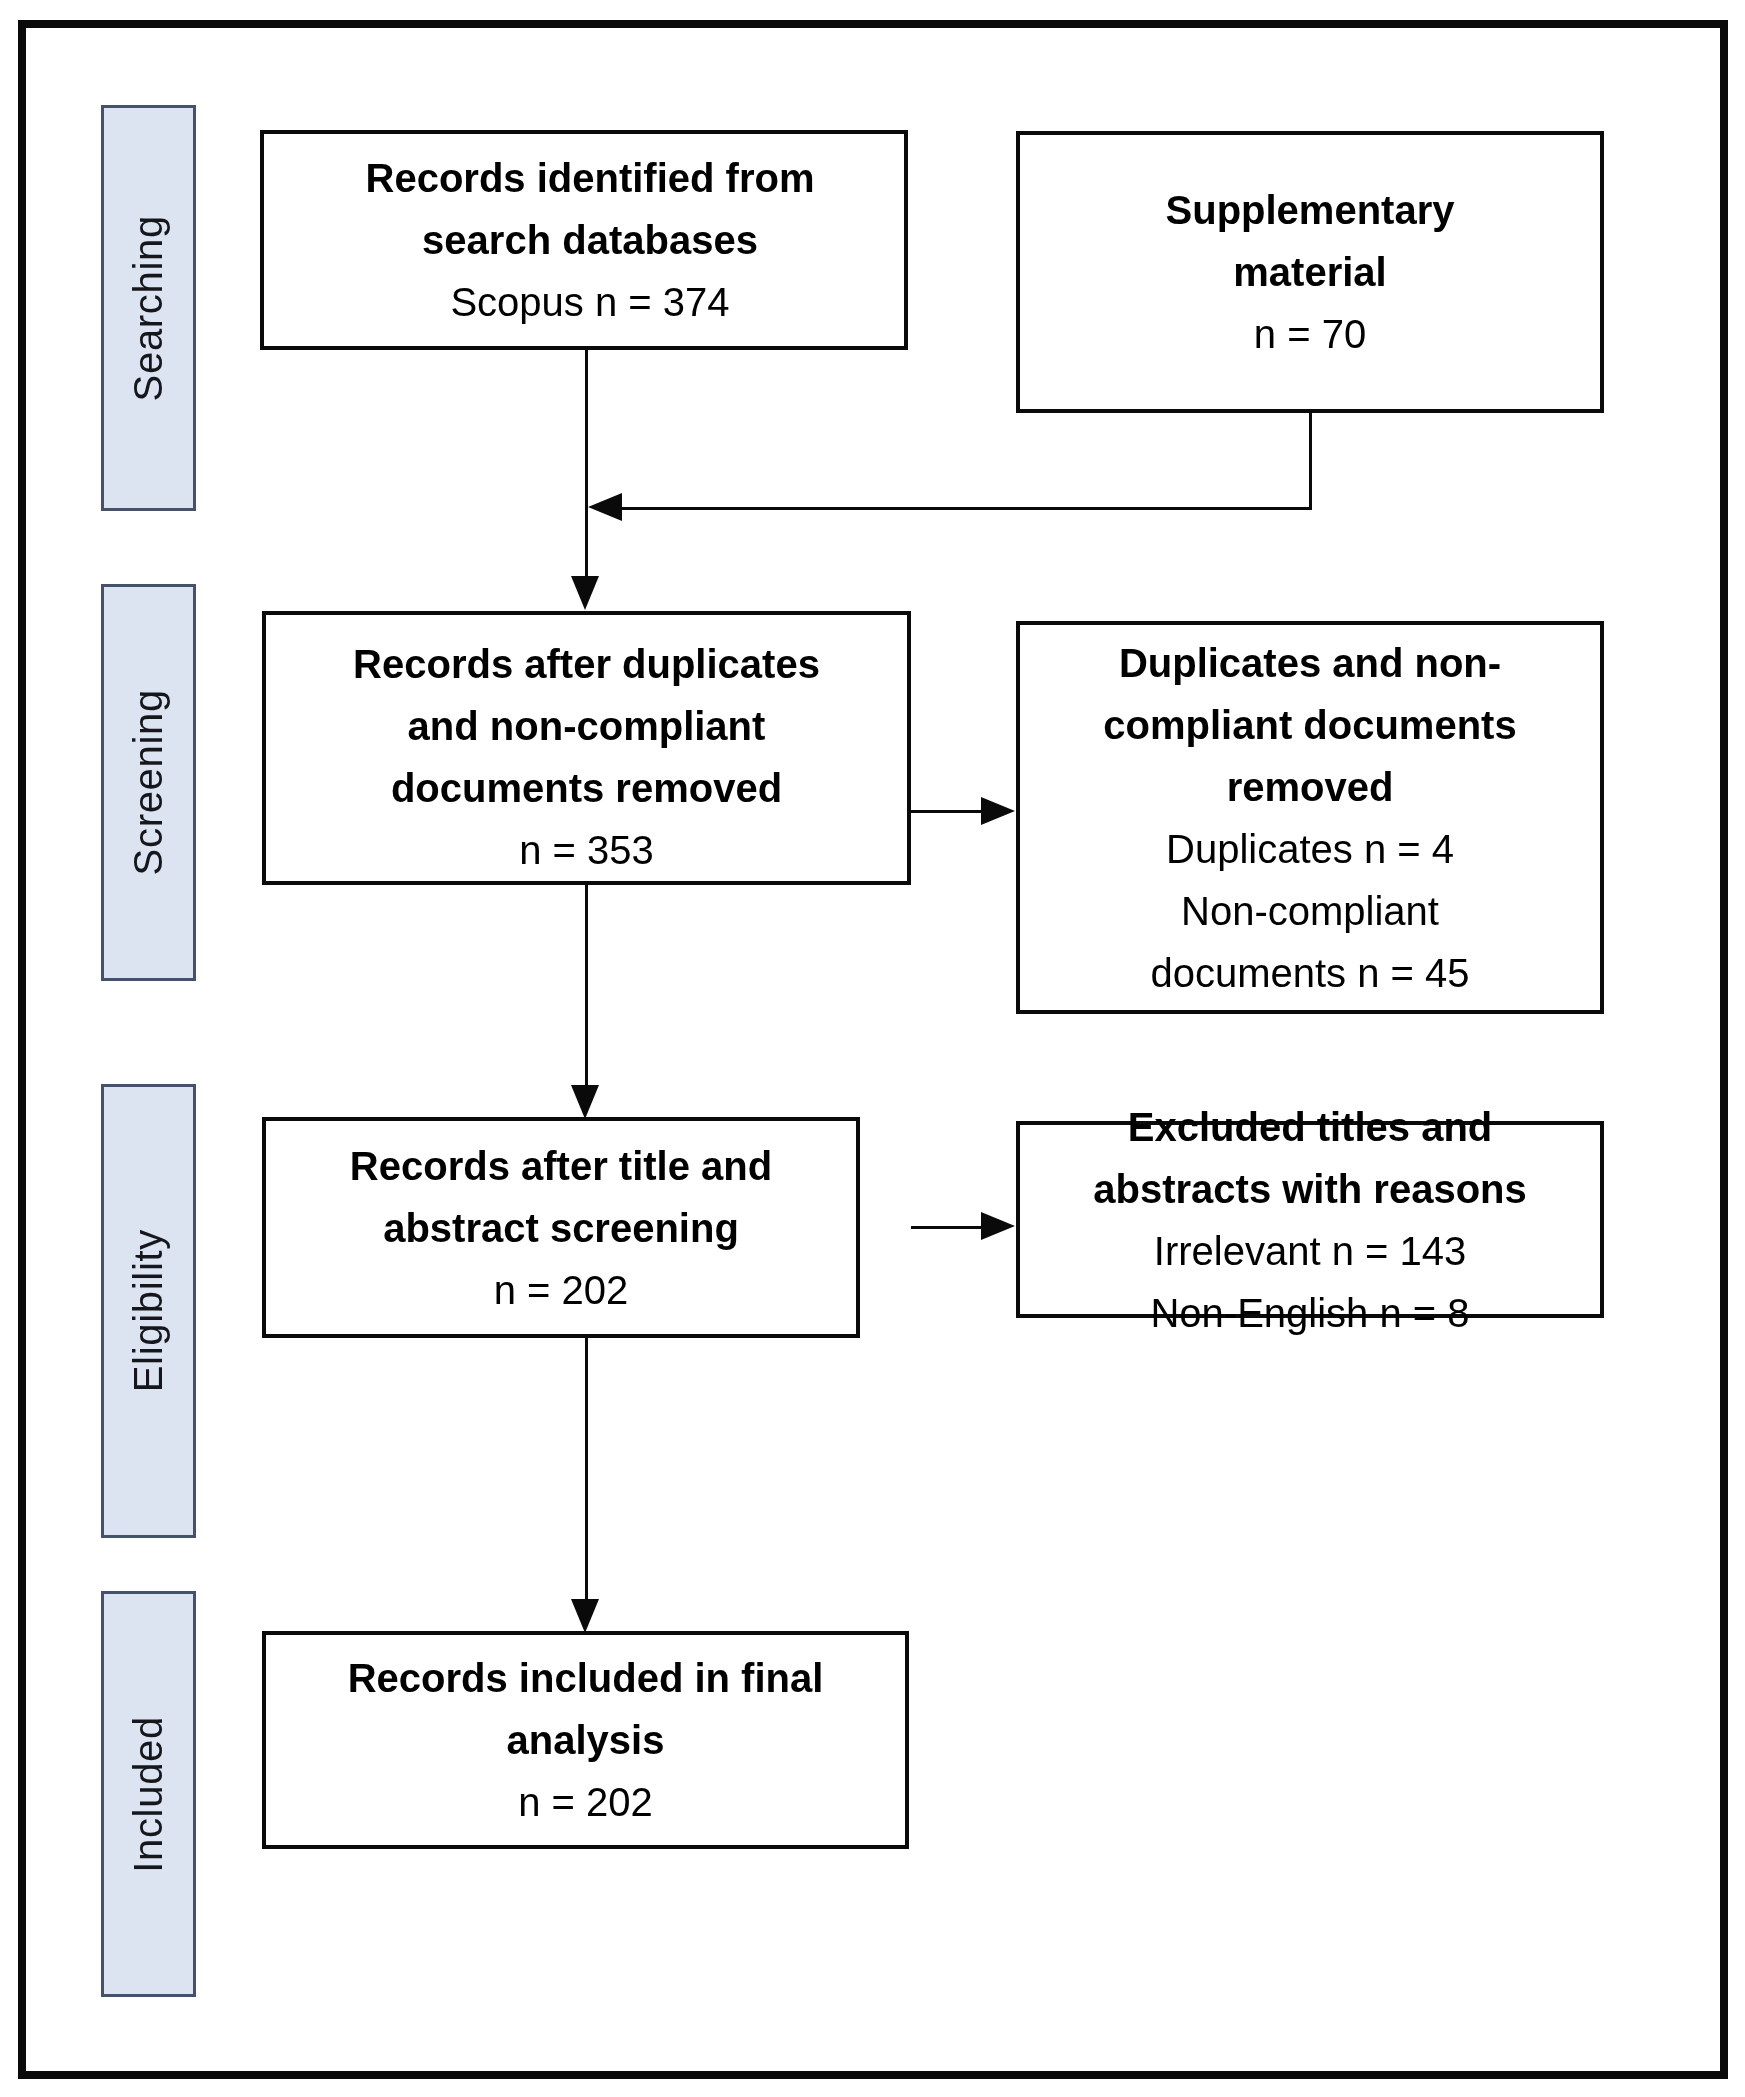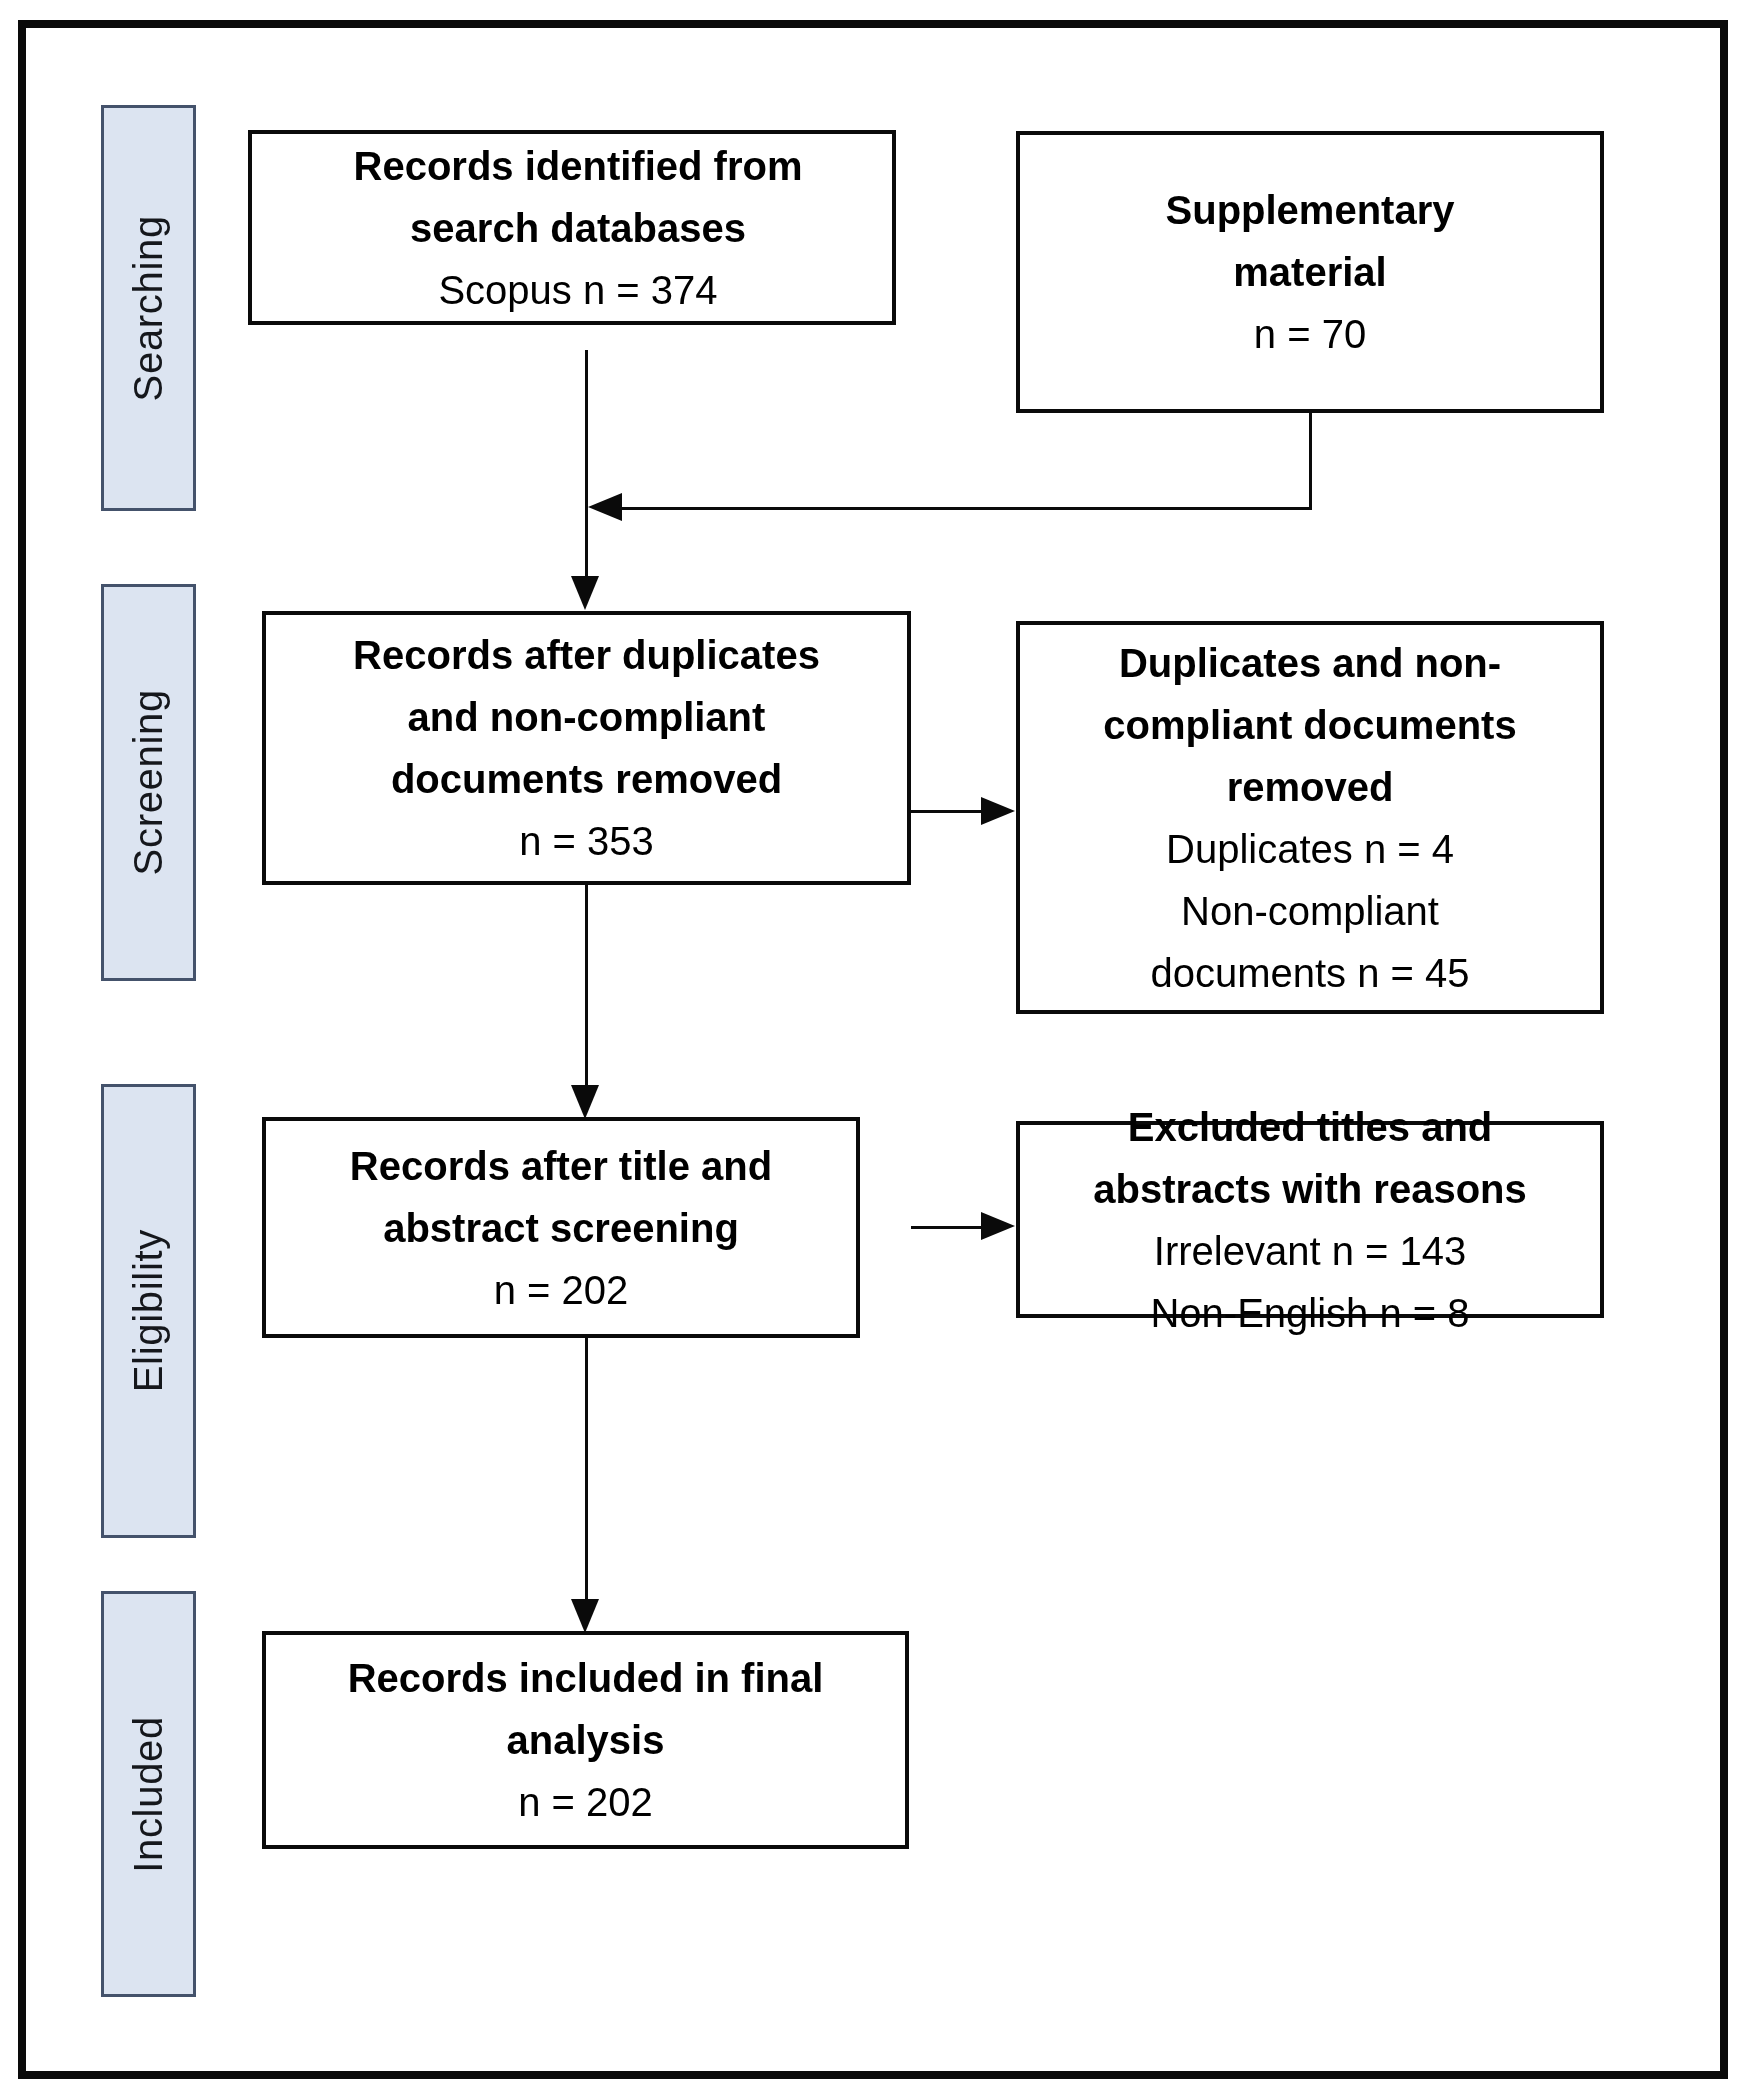--- a/index.html
+++ b/index.html
@@ -72,33 +72,33 @@
   <div class="stage" style="top:584px;height:397px;">
     <span>Screening</span>
   </div>
   <div class="stage" style="top:1084px;height:454px;">
     <span>Eligibility</span>
   </div>
   <div class="stage" style="top:1591px;height:406px;">
     <span>Included</span>
   </div>
 
-  <div class="fbox" style="left:248px;top:130px;width:648px;height:195px;padding-left:12px;">
+  <div class="fbox" style="left:260px;top:130px;width:648px;height:220px;padding-left:12px;">
     <span class="ln b">Records identified from</span>
     <span class="ln b">search databases</span>
     <span class="ln">Scopus n = 374</span>
   </div>
 
   <div class="fbox" style="left:1016px;top:131px;width:588px;height:282px;">
     <span class="ln b">Supplementary</span>
     <span class="ln b">material</span>
     <span class="ln">n = 70</span>
   </div>
 
-  <div class="fbox" style="left:262px;top:611px;width:649px;height:274px;">
+  <div class="fbox" style="left:262px;top:611px;width:649px;height:274px;justify-content:flex-end;">
     <span class="ln b">Records after duplicates</span>
     <span class="ln b">and non-compliant</span>
     <span class="ln b">documents removed</span>
     <span class="ln">n = 353</span>
   </div>
 
   <div class="fbox" style="left:1016px;top:621px;width:588px;height:393px;">
     <span class="ln b">Duplicates and non-</span>
     <span class="ln b">compliant documents</span>
     <span class="ln b">removed</span>

